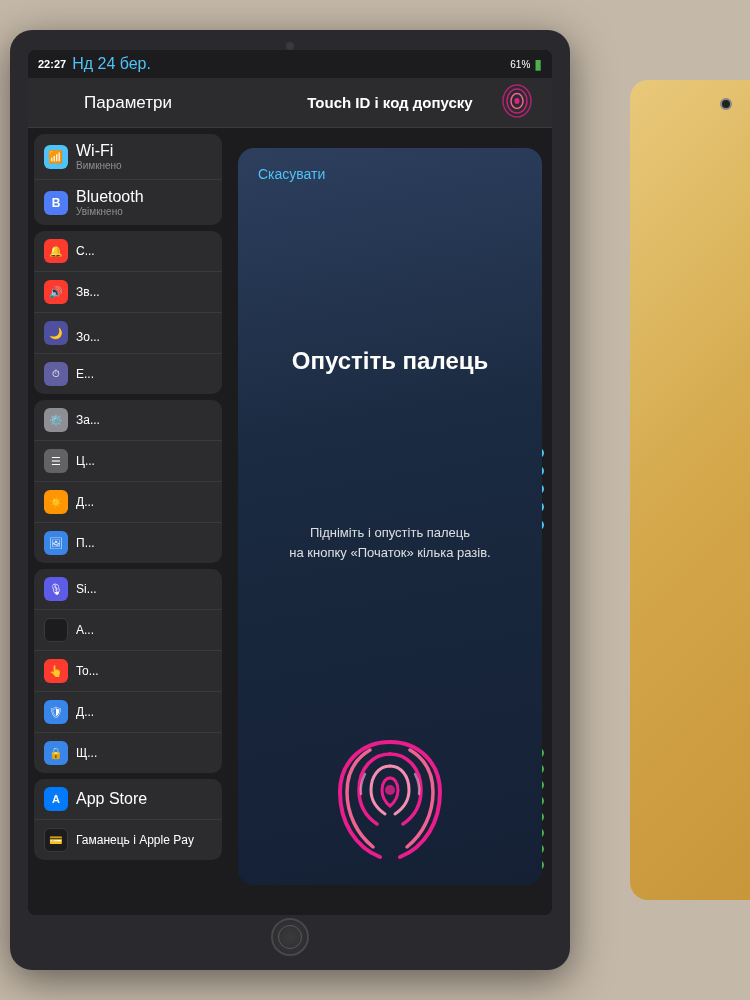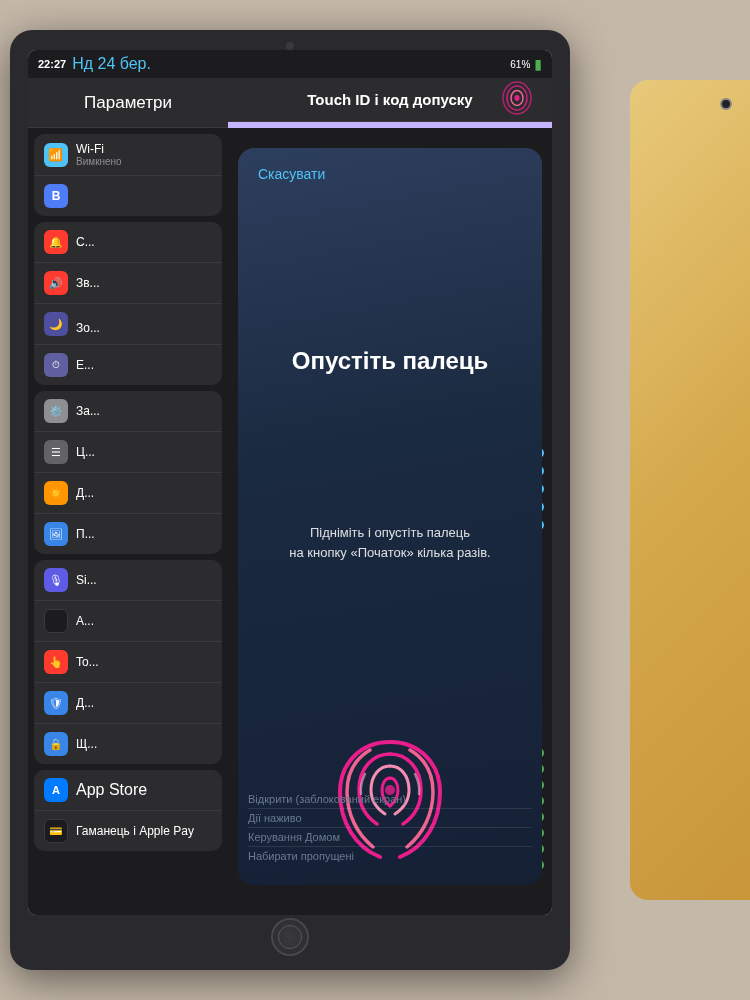--- a/index.html
+++ b/index.html
@@ -56,21 +56,21 @@
       overflow: hidden;
       box-shadow: 0 10px 40px rgba(0,0,0,0.5);
     }
 
     .ipad-screen {
       position: absolute;
       top: 20px;
       left: 18px;
       right: 18px;
       bottom: 55px;
-      background: #c4b5fd;
+      background: #0f172a;
       border-radius: 8px;
       overflow: hidden;
     }
 
     
     .status-bar {
       position: absolute;
       top: 0;
       left: 0;
       right: 0;
@@ -116,21 +116,21 @@
       font-size: 17px;
       font-weight: 400;
     }
 
     
     .touchid-header {
       position: absolute;
       top: 28px;
       left: 200px;
       right: 0;
-      height: 44px;
+      height: 50px;
       background: #2c2c2e;
       display: flex;
       align-items: center;
       justify-content: center;
       border-bottom: 1px solid #3a3a3c;
     }
     .touchid-title {
       color: white;
       font-size: 15px;
       font-weight: 600;
@@ -178,21 +178,21 @@
       margin-right: 8px;
       flex-shrink: 0;
     }
 
     .settings-row-text {
       flex: 1;
       overflow: hidden;
     }
     .settings-row-label {
       color: white;
-      font-size: 12px;
+      font-size: 16px;
       white-space: nowrap;
       overflow: hidden;
       text-overflow: ellipsis;
     }
     .settings-row-value {
       color: #8e8e93;
       font-size: 10px;
     }
 
     
@@ -416,20 +416,24 @@
             </div>
             <div class="settings-row-text">
               <div class="settings-row-label">Wi-Fi</div>
               <div class="settings-row-value">Вимкнено</div>
             </div>
           </div>
           <div class="settings-row">
             <div class="settings-icon bt-icon">
               <span style="color:white;font-size:12px;font-weight:bold;">B</span>
             </div>
+            <div class="settings-row-text">
+              <div class="settings-row-label">Bluetooth</div>
+              <div class="settings-row-value">Увімкнено</div>
+            </div>
           </div>
         </div>
 
         <div class="settings-group">
           <div class="settings-row">
             <div class="settings-icon notif-icon">
               <span style="color:white;font-size:11px;">🔔</span>
             </div>
             <div class="settings-row-label" style="color:white;font-size:12px;">С...</div>
           </div>
@@ -576,26 +580,20 @@
               <path d="M55 46 C50 46, 47 52, 47 58 C47 64, 50 70, 55 74" fill="none" stroke="#e91e8c" stroke-width="3" stroke-linecap="round"></path>
               <path d="M55 46 C60 46, 63 52, 63 58 C63 64, 60 70, 55 74" fill="none" stroke="#e91e8c" stroke-width="3" stroke-linecap="round"></path>
 
               <circle cx="55" cy="58" r="5" fill="#e91e8c" opacity="0.8"></circle>
 
               <path d="M30 42 C26 50, 25 55, 26 62" fill="none" stroke="#f8bbd0" stroke-width="2.5" stroke-linecap="round" opacity="0.6"></path>
               <path d="M80 42 C84 50, 85 55, 84 62" fill="none" stroke="#f8bbd0" stroke-width="2.5" stroke-linecap="round" opacity="0.6"></path>
             </svg>
           </div>
 
-          <div style="position:absolute;bottom:20px;left:10px;right:10px;">
-            <div style="color:#6b7a8f;font-size:11px;padding:3px 0;border-bottom:0.5px solid rgba(255,255,255,0.1);">Відкрити (заблокований екран)</div>
-            <div style="color:#6b7a8f;font-size:11px;padding:3px 0;border-bottom:0.5px solid rgba(255,255,255,0.1);">Дії наживо</div>
-            <div style="color:#6b7a8f;font-size:11px;padding:3px 0;border-bottom:0.5px solid rgba(255,255,255,0.1);">Керування Домом</div>
-            <div style="color:#6b7a8f;font-size:11px;padding:3px 0;">Набирати пропущені</div>
-          </div>
         </div>
 
       </div>
 
     </div>
 
     <div class="home-button">
       <div class="home-button-inner"></div>
     </div>
   </div>

